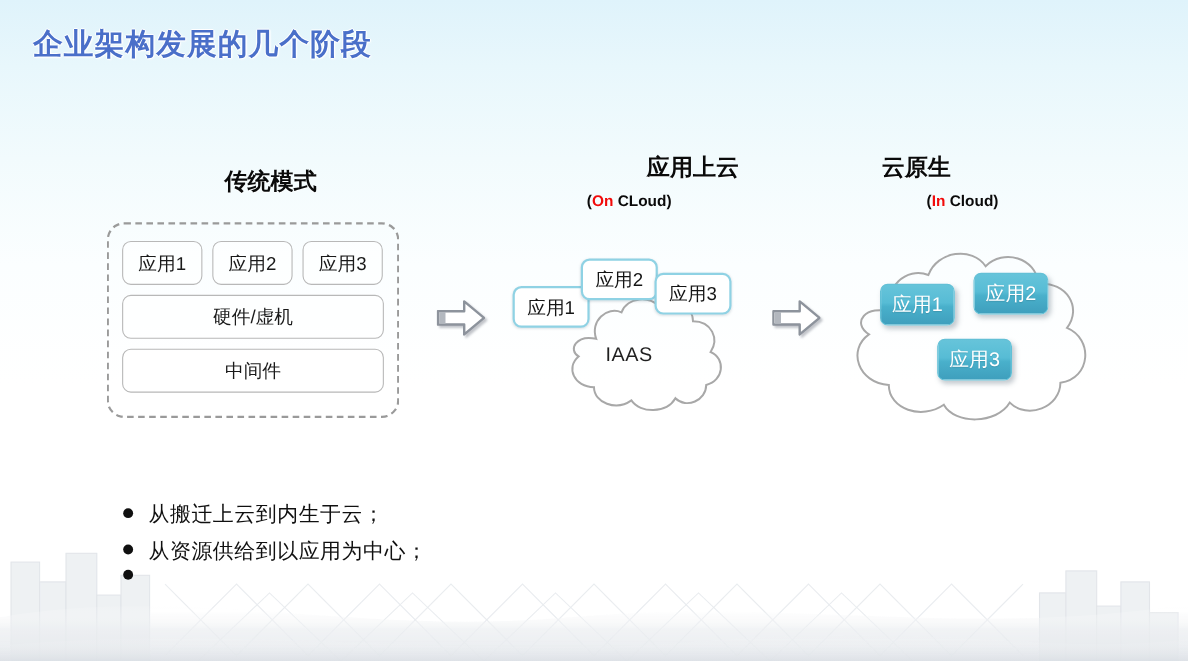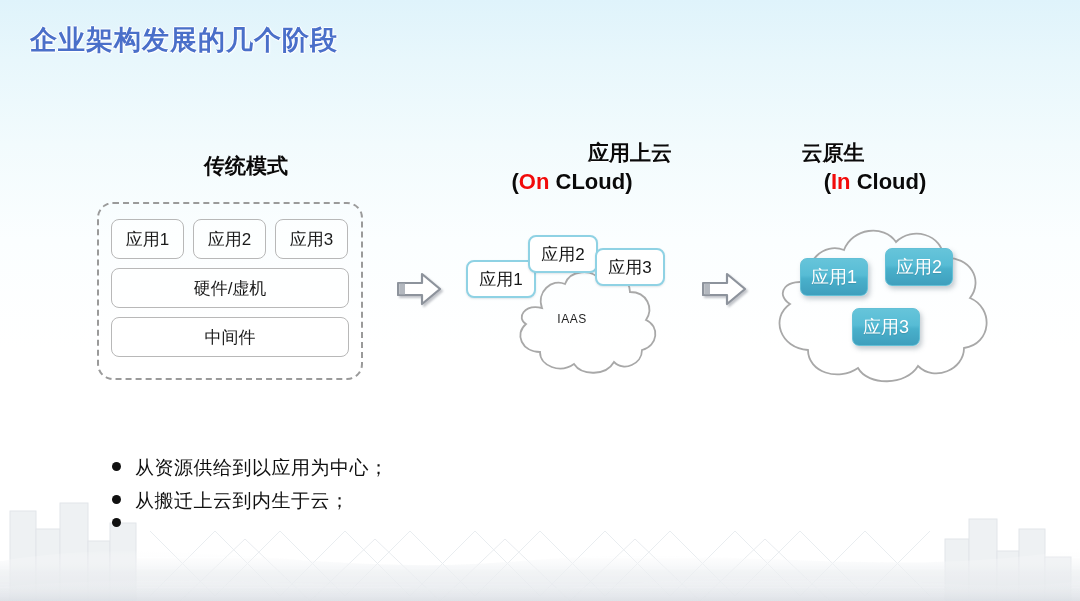--- a/index.html
+++ b/index.html
@@ -59,21 +59,21 @@
 
   .panel-heading {
     position: absolute;
     text-align: center;
     font-weight: bold;
     color: #0a0a0a;
     white-space: nowrap;
     text-shadow: 0 1px 1px rgba(255,255,255,.85);
   }
   .heading-cn { font-size: 21px; line-height: 26px; }
-  .heading-en { font-size: 22px; line-height: 26px; }
+  .heading-en { font-size: 14px; line-height: 26px; }
   .accent-red { color: #f10b0b; }
 
   
   .trad-box {
     position: absolute;
     left: 97px;
     top: 202px;
     width: 266px;
     height: 178px;
     border: 2px dashed #9a9a9a;
@@ -103,21 +103,21 @@
   
   .cloud-wrap { position: absolute; }
   .cloud-wrap svg { display: block; }
 
   .iaas-label {
     position: absolute;
     left: 532px;
     top: 312px;
     width: 80px;
     text-align: center;
-    font-size: 12px;
+    font-size: 18px;
     color: #1f1f1f;
     letter-spacing: .5px;
   }
 
   
   .obox {
     position: absolute;
     border: 2px solid #8fd2e4;
     border-radius: 8px;
     background: #ffffff;
@@ -297,24 +297,24 @@
     </div>
 
     <div class="fbox" style="left:800px; top:258px; width:68px; height:38px;">应用1</div>
     <div class="fbox" style="left:885px; top:248px; width:68px; height:38px;">应用2</div>
     <div class="fbox" style="left:852px; top:308px; width:68px; height:38px;">应用3</div>
   </div>
 
   <div class="bullets">
     <div class="bullet-item">
       <span class="bullet-dot"></span>
-      <span class="bullet-text">从资源供给到以应用为中心；</span>
+      <span class="bullet-text">从搬迁上云到内生于云；</span>
     </div>
     <div class="bullet-item">
       <span class="bullet-dot"></span>
-      <span class="bullet-text">从搬迁上云到内生于云；</span>
+      <span class="bullet-text">从资源供给到以应用为中心；</span>
     </div>
     <div class="bullet-item">
       <span class="bullet-dot"></span>
     </div>
   </div>
 
 </div>
 
 </body></html>

